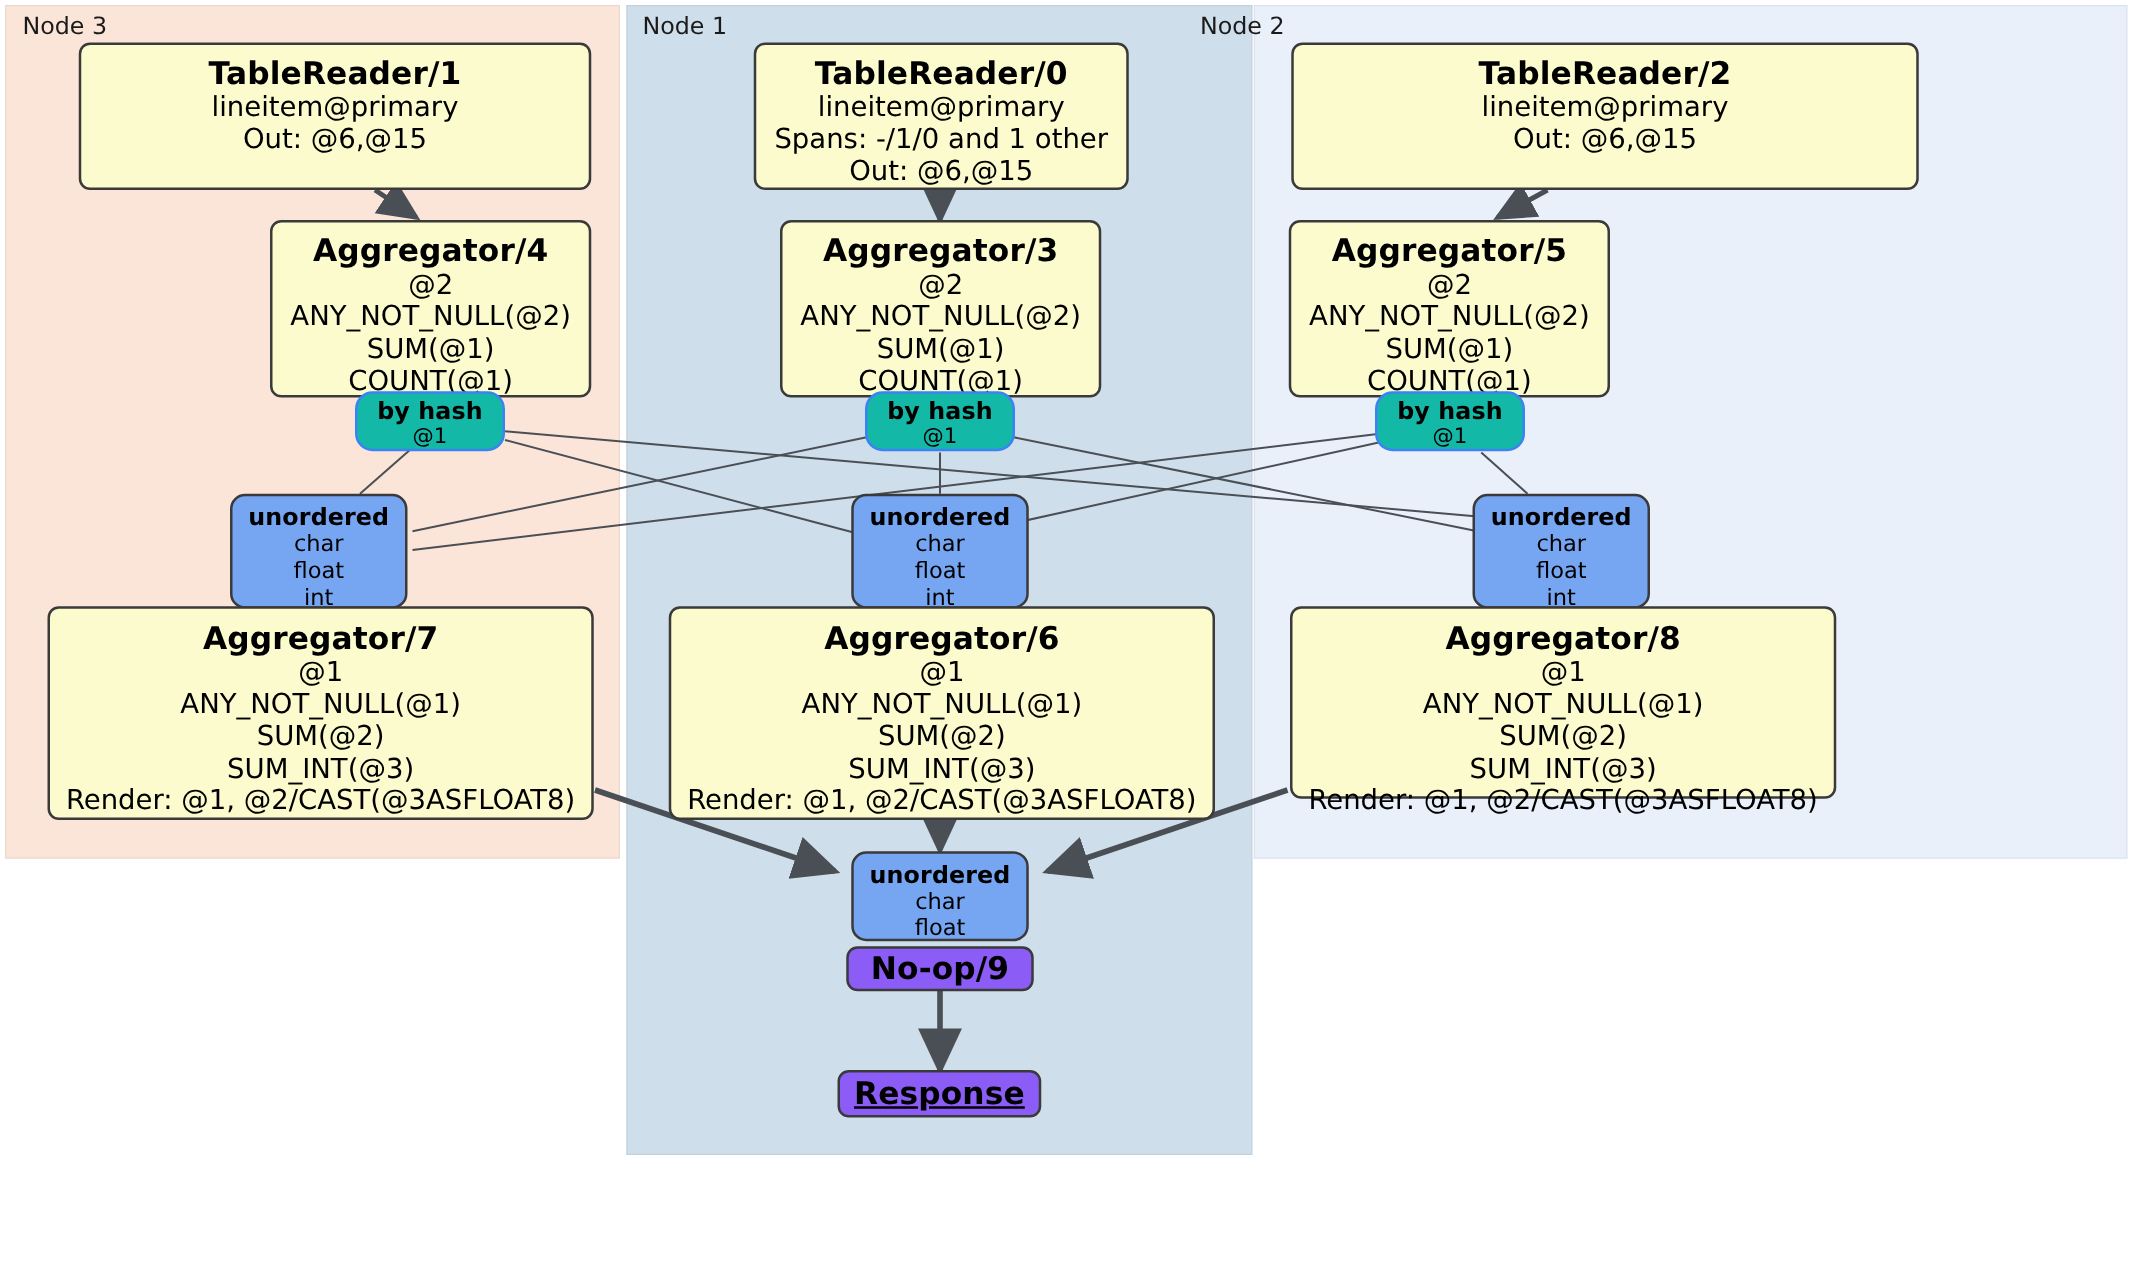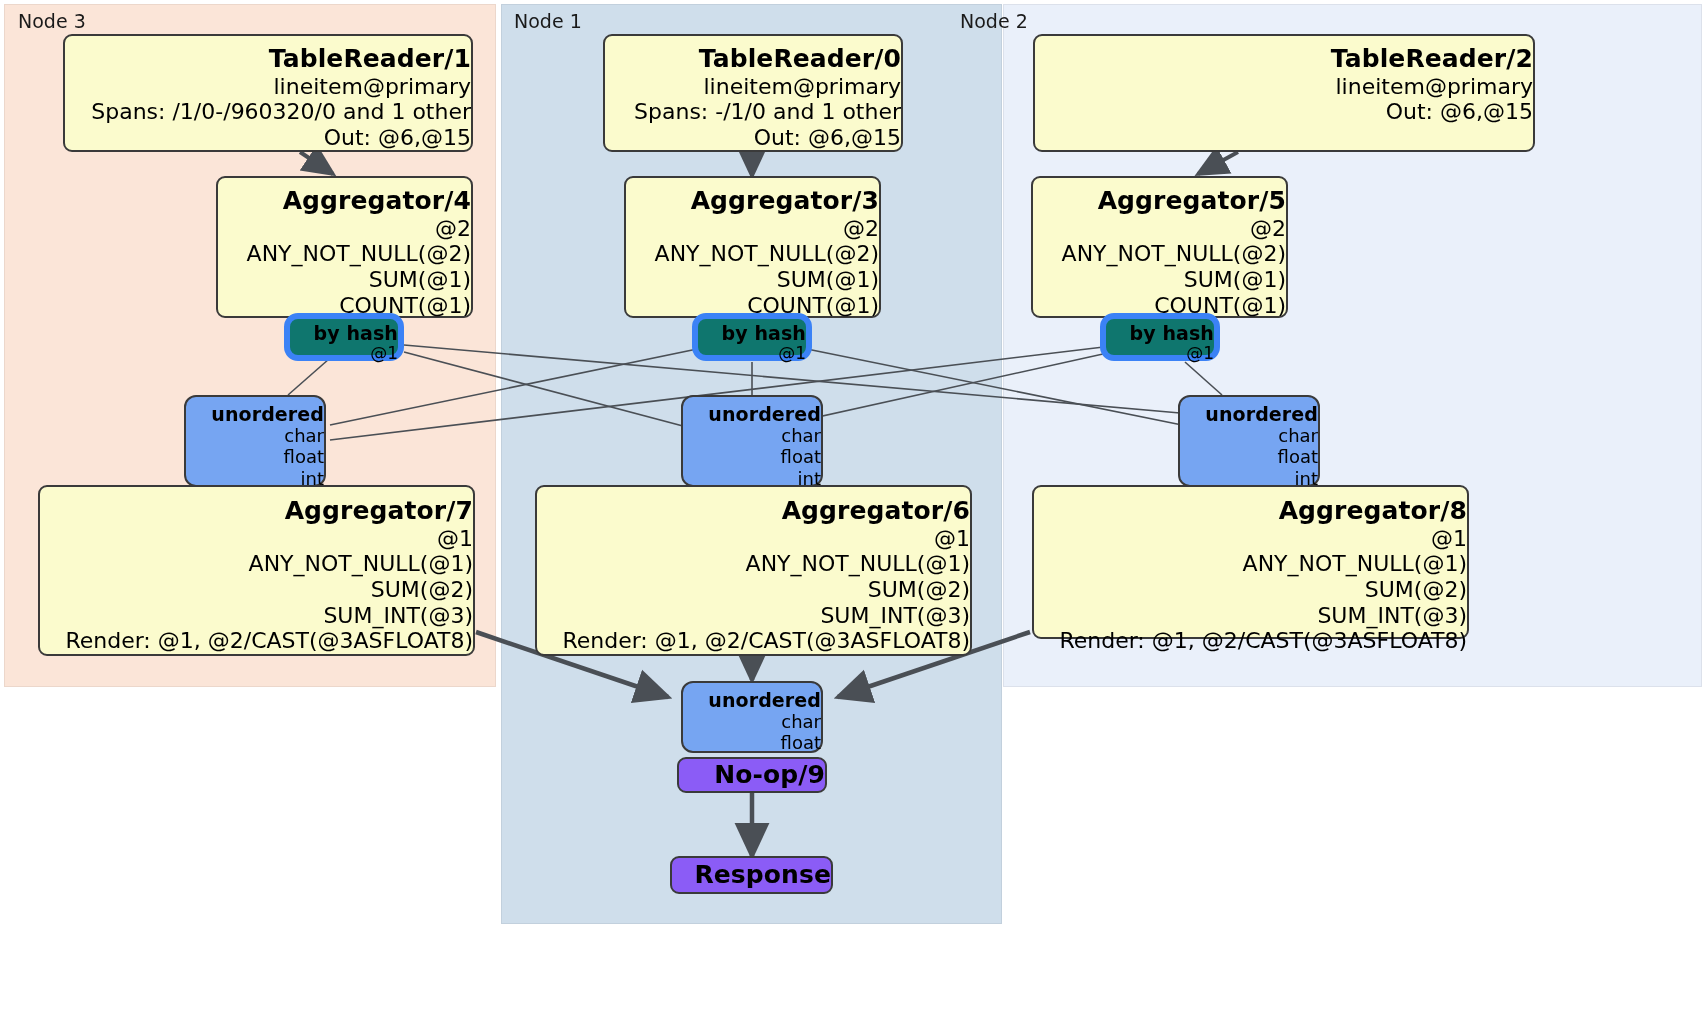--- a/index.html
+++ b/index.html
@@ -16,29 +16,29 @@
     position:absolute;font-size:19px;color:#1a1a1a;line-height:1;
     font-family:"DejaVu Sans","Liberation Sans",sans-serif;
   }
 
   
   #edges{position:absolute;left:0;top:0;width:1706px;height:1016px;pointer-events:none;}
 
   
   .box{
     position:absolute;box-sizing:border-box;
-    display:flex;flex-direction:column;align-items:flex-end;justify-content:flex-start;
+    display:flex;flex-direction:column;align-items:center;justify-content:flex-start;
     text-align:center;
   }
   .proc{
     background:#fbfbcd;border:2px solid #3a3a3a;border-radius:9px;
     box-shadow:0 0 0 0 rgba(0,0,0,0);
   }
   .router{
-    background:#0f766e;border:6px solid #3b82f6;border-radius:14px;
+    background:#14b8a6;border:2px solid #3b82f6;border-radius:14px;
   }
   .sync{
     background:#76a5f2;border:2px solid #3a3a3a;border-radius:12px;
   }
   .resp{
     background:#8b5cf6;border:2px solid #3a3a3a;border-radius:9px;
   }
   .title{
     font-weight:bold;font-size:25px;color:#000;line-height:1.18;letter-spacing:.1px;
   }
@@ -104,21 +104,20 @@
     </g>
 
     <g stroke="#4a4f55" stroke-width="4.5" fill="none" marker-end="url(#ah)">
       <path d="M752,792 L752,856"></path>
     </g>
   </svg>
 
   <div class="box proc" style="left:63px;top:34px;width:410px;height:118px;padding-top:8px;">
     <div class="title">TableReader/1</div>
     <div class="line">lineitem@primary</div>
-    <div class="line">Spans: /1/0-/960320/0 and 1 other</div>
     <div class="line">Out: @6,@15</div>
   </div>
 
   <div class="box proc" style="left:603px;top:34px;width:300px;height:118px;padding-top:8px;">
     <div class="title">TableReader/0</div>
     <div class="line">lineitem@primary</div>
     <div class="line">Spans: -/1/0 and 1 other</div>
     <div class="line">Out: @6,@15</div>
   </div>
 
@@ -218,17 +217,17 @@
   <div class="box sync" style="left:681px;top:681px;width:142px;height:72px;padding-top:6px;">
     <div class="title">unordered</div>
     <div class="line">char</div>
     <div class="line">float</div>
   </div>
 
   <div class="box resp" style="left:677px;top:757px;width:150px;height:36px;justify-content:center;">
     <div class="title">No-op/9</div>
   </div>
 
-  <div class="box resp" style="left:670px;top:856px;width:163px;height:38px;justify-content:center;">
+  <div class="box resp" style="left:670px;top:856px;width:163px;height:38px;justify-content:center;text-decoration:underline;">
     <div class="title">Response</div>
   </div>
 
 </div>
 
 </body></html>

